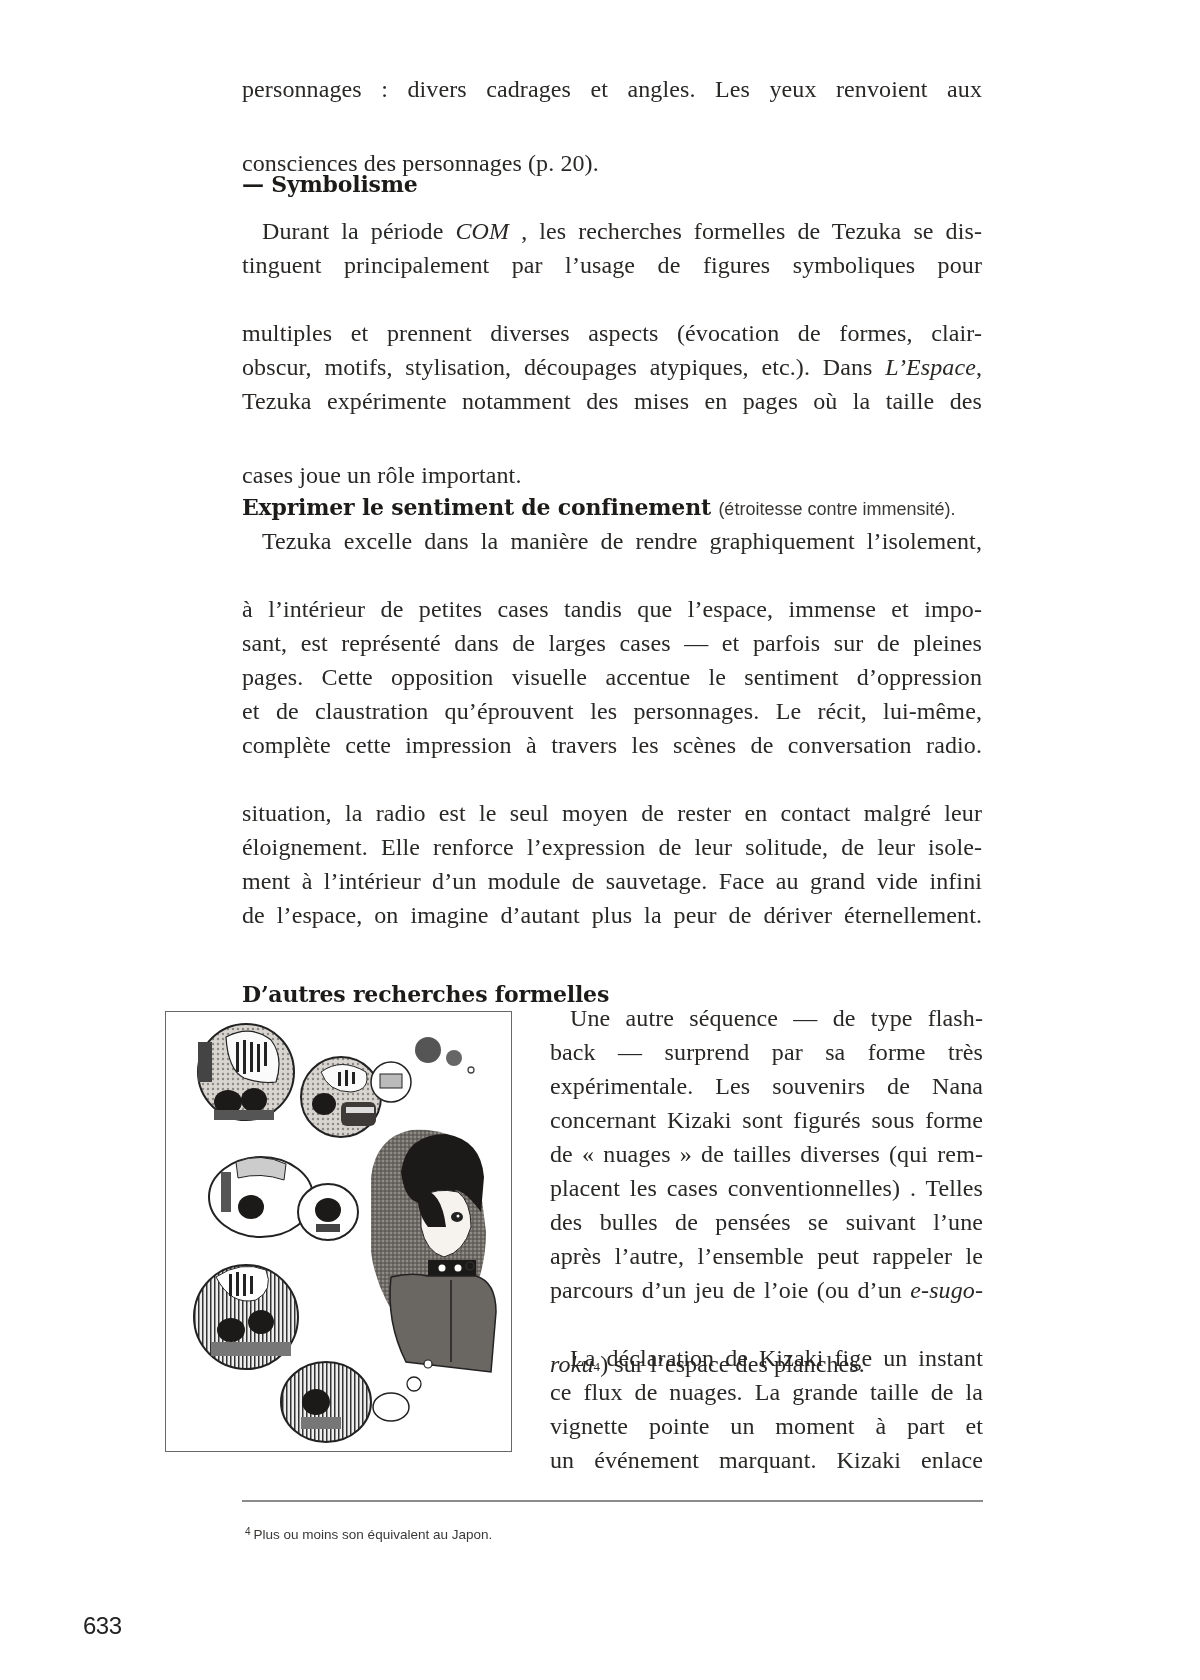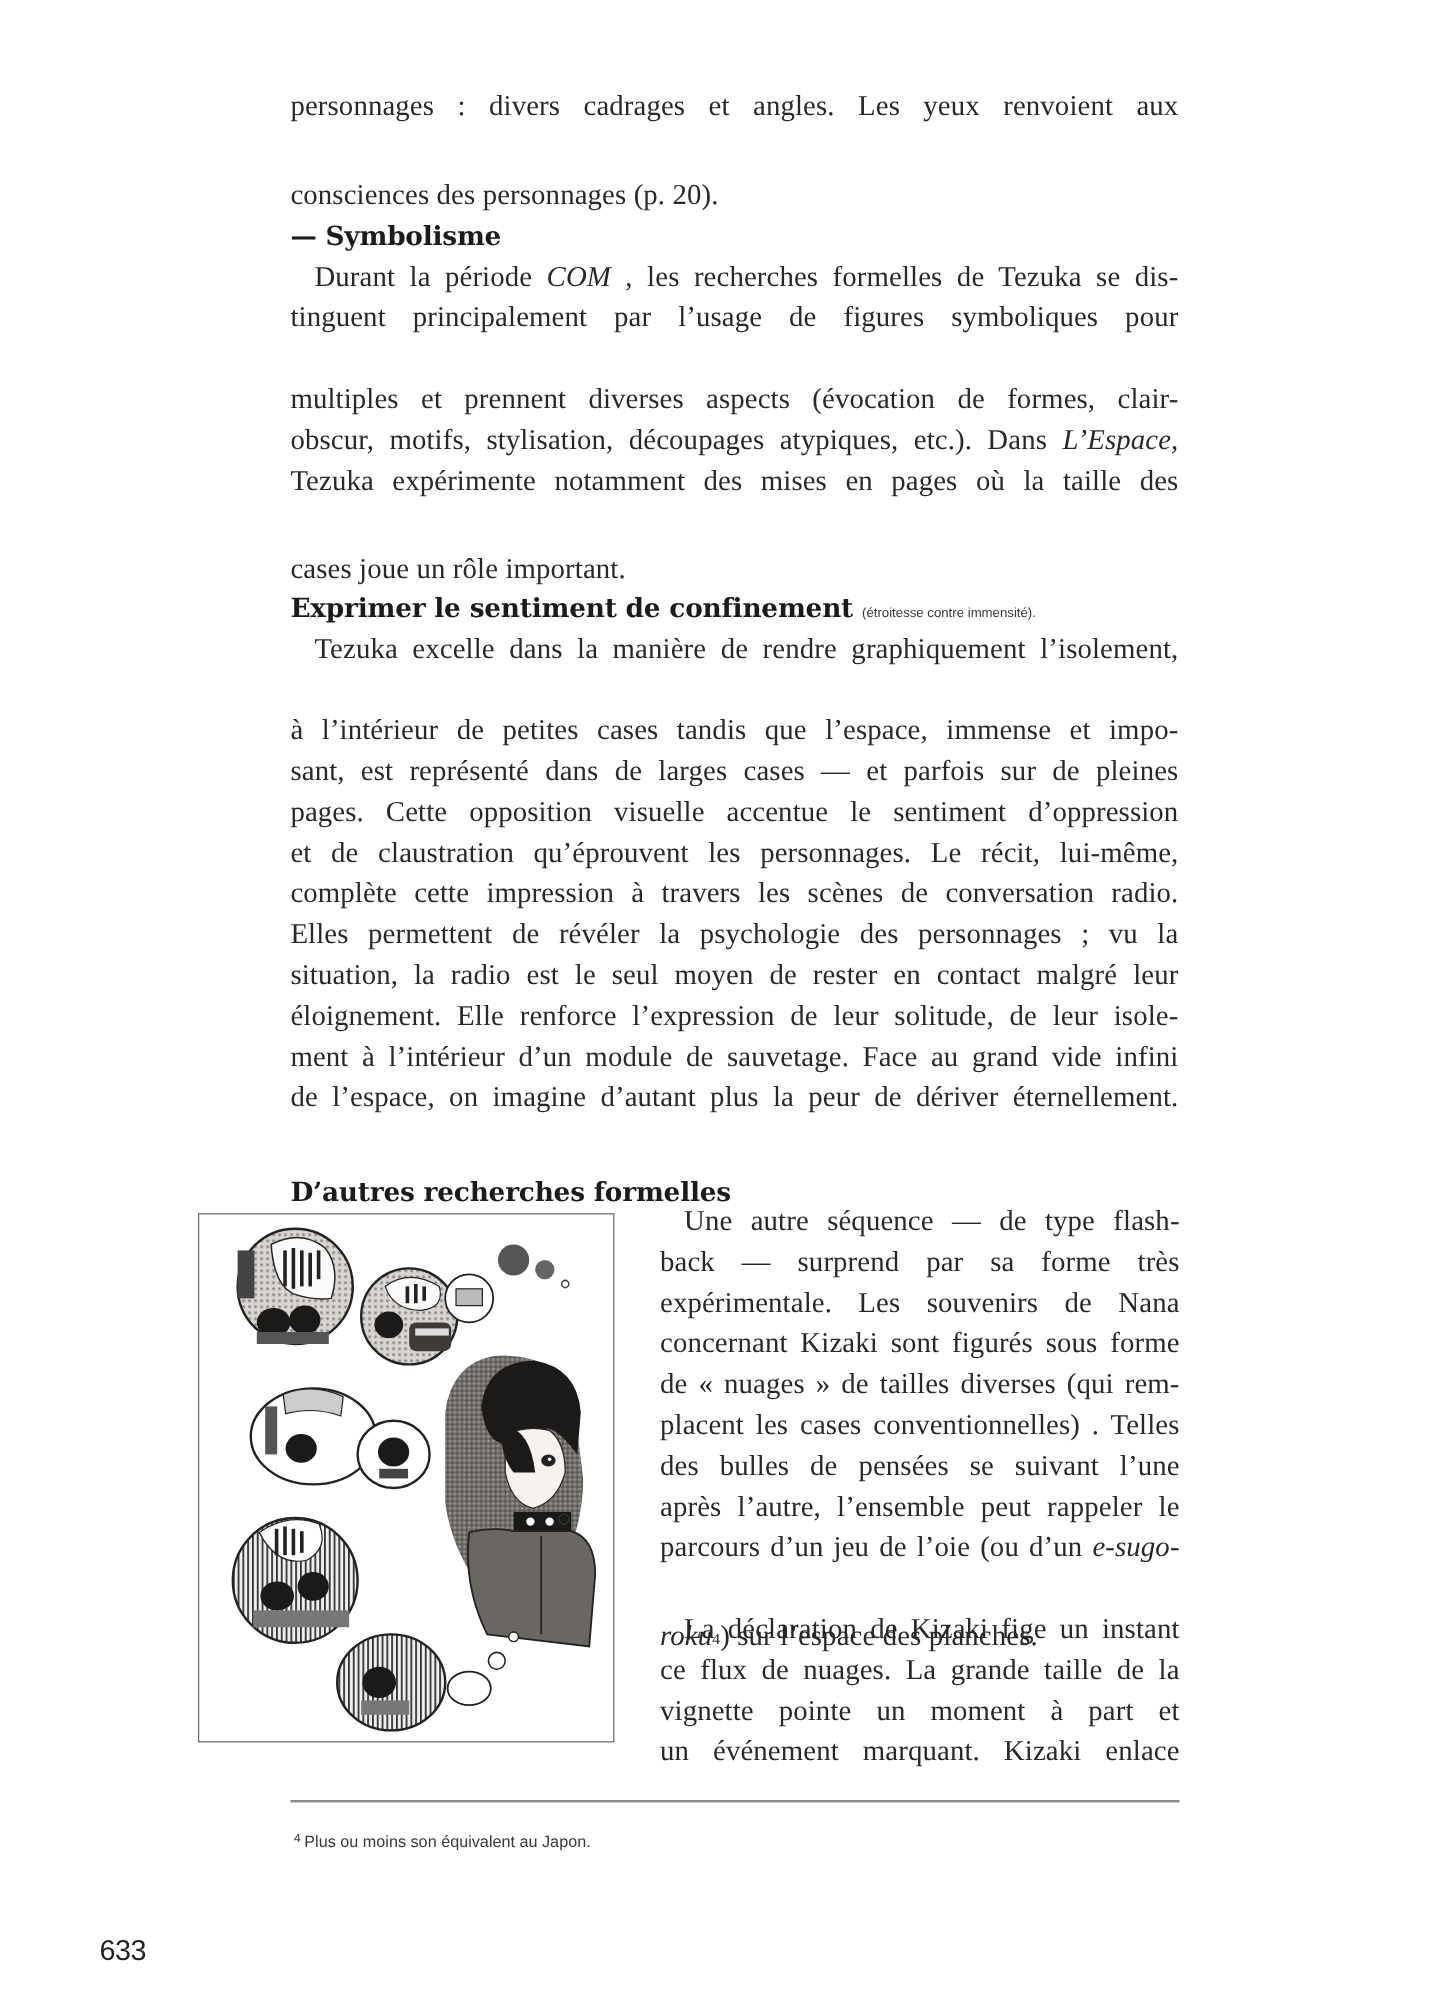--- a/index.html
+++ b/index.html
@@ -37,21 +37,21 @@
       font-weight: bold;
       font-size: 22px;
       line-height: 34px;
       color: #1d1b19;
       white-space: nowrap;
       letter-spacing: -0.2px;
     }
     .heading .aside {
       font-family: "Liberation Sans", sans-serif;
       font-weight: normal;
-      font-size: 11px;
+      font-size: 18px;
       color: #3a3836;
       letter-spacing: 0;
     }
     em { }
     sup.fn { font-size: 13px; vertical-align: baseline; position: relative; top: -1px; }
 
     .figure {
       position: absolute;
       left: 165px; top: 1011px;
       width: 347px; height: 441px;
@@ -89,36 +89,35 @@
     }
   </style>
 </head>
 <body>
 
 <div class="page">
 
   <div class="line col-main" style="top:72px">personnages : divers cadrages et angles. Les yeux renvoient aux</div>
   <div class="line col-main last" style="top:106px">consciences des personnages (p. 20).</div>
 
-  <div class="heading" style="left:242px; top:180px;text-align:center;">— Symbolisme</div>
+  <div class="heading" style="left:242px; top:167px;text-align:center;">— Symbolisme</div>
   <div class="line col-main indent" style="top:214px"><span>Durant la période </span><em>COM</em><span> , les recherches formelles de Tezuka se dis-</span></div>
   <div class="line col-main" style="top:248px">tinguent  principalement par l’usage de figures symboliques pour</div>
   <div class="line col-main" style="top:316px">multiples et prennent diverses aspects (évocation de formes, clair-</div>
   <div class="line col-main" style="top:350px"><span>obscur, motifs, stylisation, découpages atypiques, etc.). Dans </span><em>L’Espace</em><span>,</span></div>
   <div class="line col-main" style="top:384px">Tezuka expérimente notamment des mises en pages où la taille des</div>
   <div class="line col-main last" style="top:418px">cases joue un rôle important.</div>
 
   <div class="heading" style="left:242px; top:490px;"><span>Exprimer le sentiment de confinement</span> <span class="aside">(étroitesse contre immensité).</span></div>
   <div class="line col-main indent" style="top:524px">Tezuka excelle dans la manière de rendre graphiquement l’isolement,</div>
   <div class="line col-main" style="top:592px">à l’intérieur de petites cases tandis que l’espace, immense et impo-</div>
   <div class="line col-main" style="top:626px">sant, est représenté dans de larges cases — et parfois sur de pleines</div>
   <div class="line col-main" style="top:660px">pages. Cette opposition visuelle accentue le sentiment d’oppression</div>
   <div class="line col-main" style="top:694px">et de claustration qu’éprouvent les personnages. Le récit, lui-même,</div>
   <div class="line col-main" style="top:728px">complète cette impression à travers les scènes de conversation radio.</div>
-  <div class="line col-main" style="top:762px">Elles permettent de révéler la psychologie des personnages ; vu la</div>
   <div class="line col-main" style="top:796px">situation, la radio est le seul moyen de rester en contact malgré leur</div>
   <div class="line col-main" style="top:830px">éloignement. Elle renforce l’expression de leur solitude, de leur isole-</div>
   <div class="line col-main" style="top:864px">ment à l’intérieur d’un module de sauvetage. Face au grand vide infini</div>
   <div class="line col-main" style="top:898px">de l’espace, on imagine d’autant plus la peur de dériver éternellement.</div>
 
   <div class="heading" style="left:242px; top:967px;margin-top:10px;">D’autres recherches formelles</div>
 
   <div class="line col-right indent" style="top:1001px">Une autre séquence — de type flash-</div>
   <div class="line col-right" style="top:1035px">back — surprend par sa forme très</div>
   <div class="line col-right" style="top:1069px">expérimentale. Les souvenirs de Nana</div>

